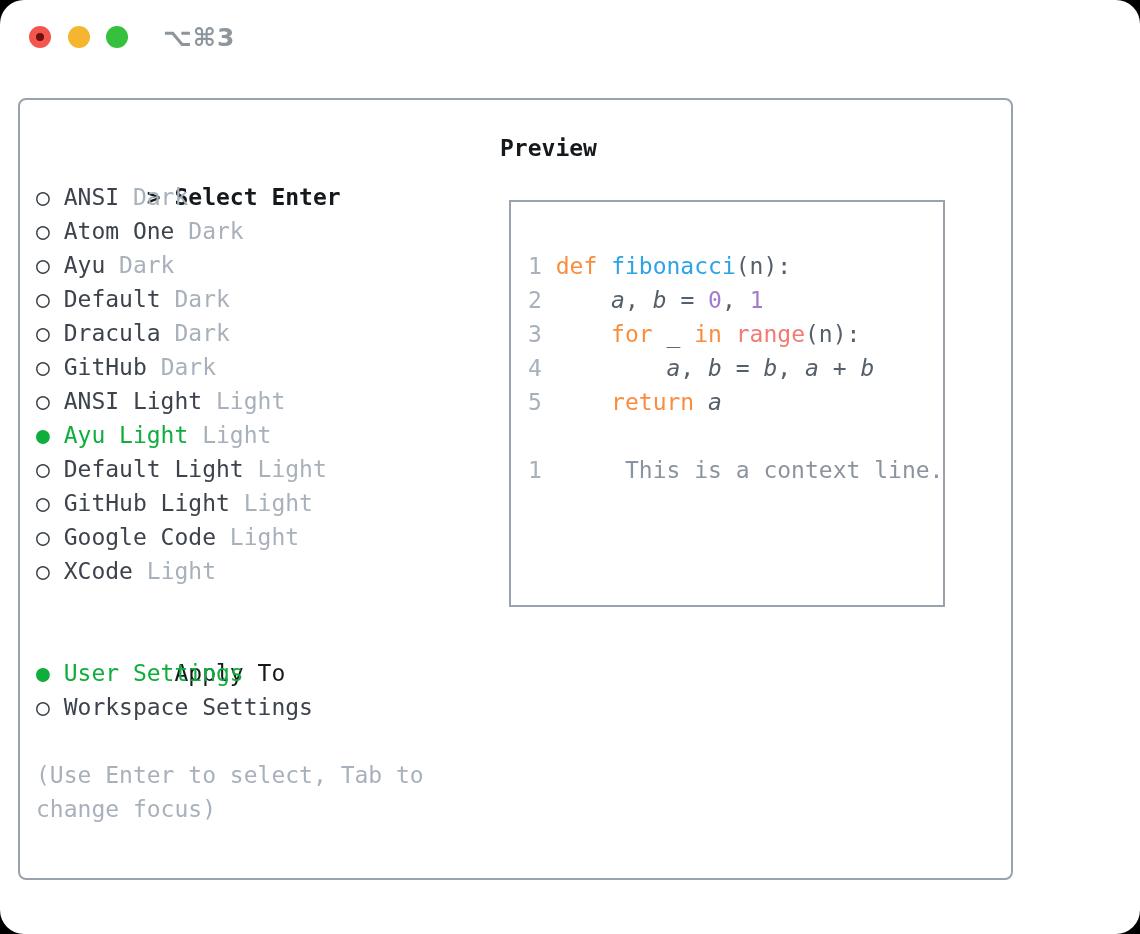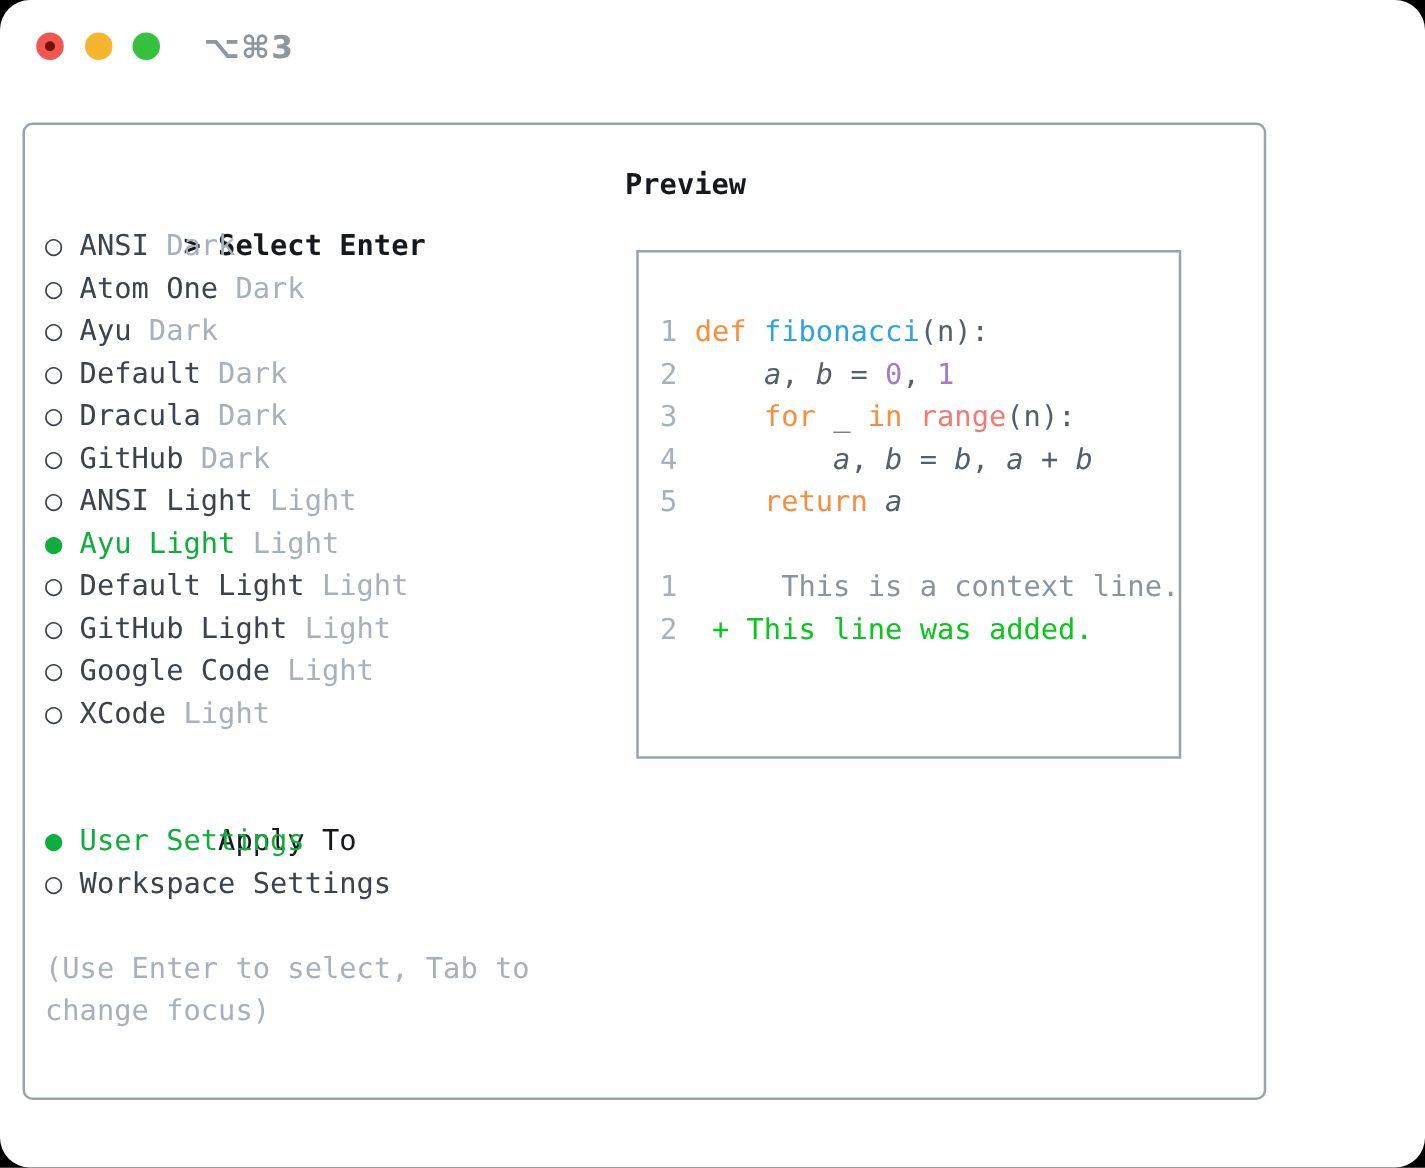--- a/index.html
+++ b/index.html
@@ -117,18 +117,17 @@
 
     <div class="preview-box">
       <div class="code">
           <div class="cline"><span class="tk-ln">1</span><span class="tk-pl"> </span><span class="tk-kw">def</span><span class="tk-pl"> </span><span class="tk-fn">fibonacci</span><span class="tk-pl">(n):</span></div>
           <div class="cline"><span class="tk-ln">2</span><span class="tk-pl">     </span><span class="tk-va">a</span><span class="tk-pl">, </span><span class="tk-va">b</span><span class="tk-pl"> = </span><span class="tk-nu">0</span><span class="tk-pl">, </span><span class="tk-nu">1</span></div>
           <div class="cline"><span class="tk-ln">3</span><span class="tk-pl">     </span><span class="tk-kw">for</span><span class="tk-pl"> _ </span><span class="tk-kw">in</span><span class="tk-pl"> </span><span class="tk-ca">range</span><span class="tk-pl">(n):</span></div>
           <div class="cline"><span class="tk-ln">4</span><span class="tk-pl">         </span><span class="tk-va">a</span><span class="tk-pl">, </span><span class="tk-va">b</span><span class="tk-pl"> = </span><span class="tk-va">b</span><span class="tk-pl">, </span><span class="tk-va">a</span><span class="tk-pl"> + </span><span class="tk-va">b</span></div>
           <div class="cline"><span class="tk-ln">5</span><span class="tk-pl">     </span><span class="tk-kw">return</span><span class="tk-pl"> </span><span class="tk-va">a</span></div>
           <div class="cline"></div>
           <div class="cline"><span class="tk-ln">1</span><span class="tk-ctx">      This is a context line.</span></div>
-          <div class="cline"><span class="tk-ln">2</span><span class="tk-add">  + This line was added.</span></div>
         </div>
     </div>
 
   </div>
 </div>
 
 </body></html>

